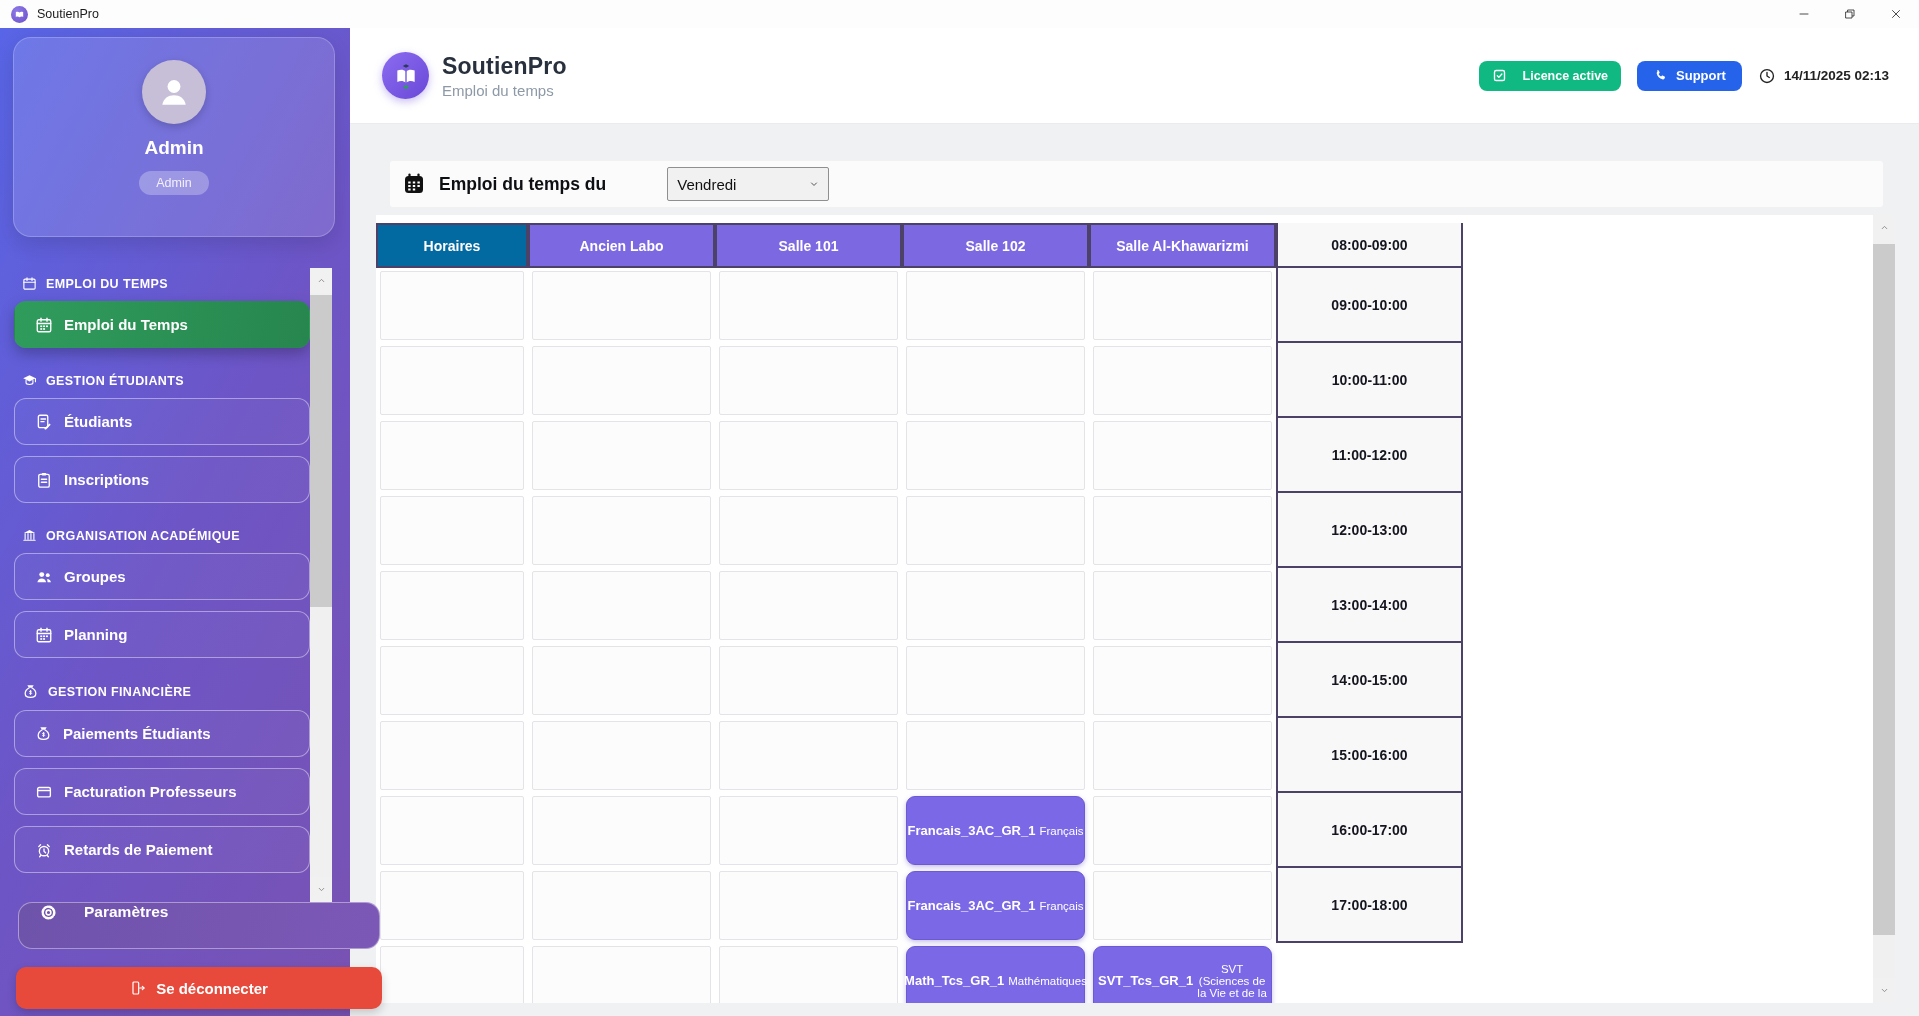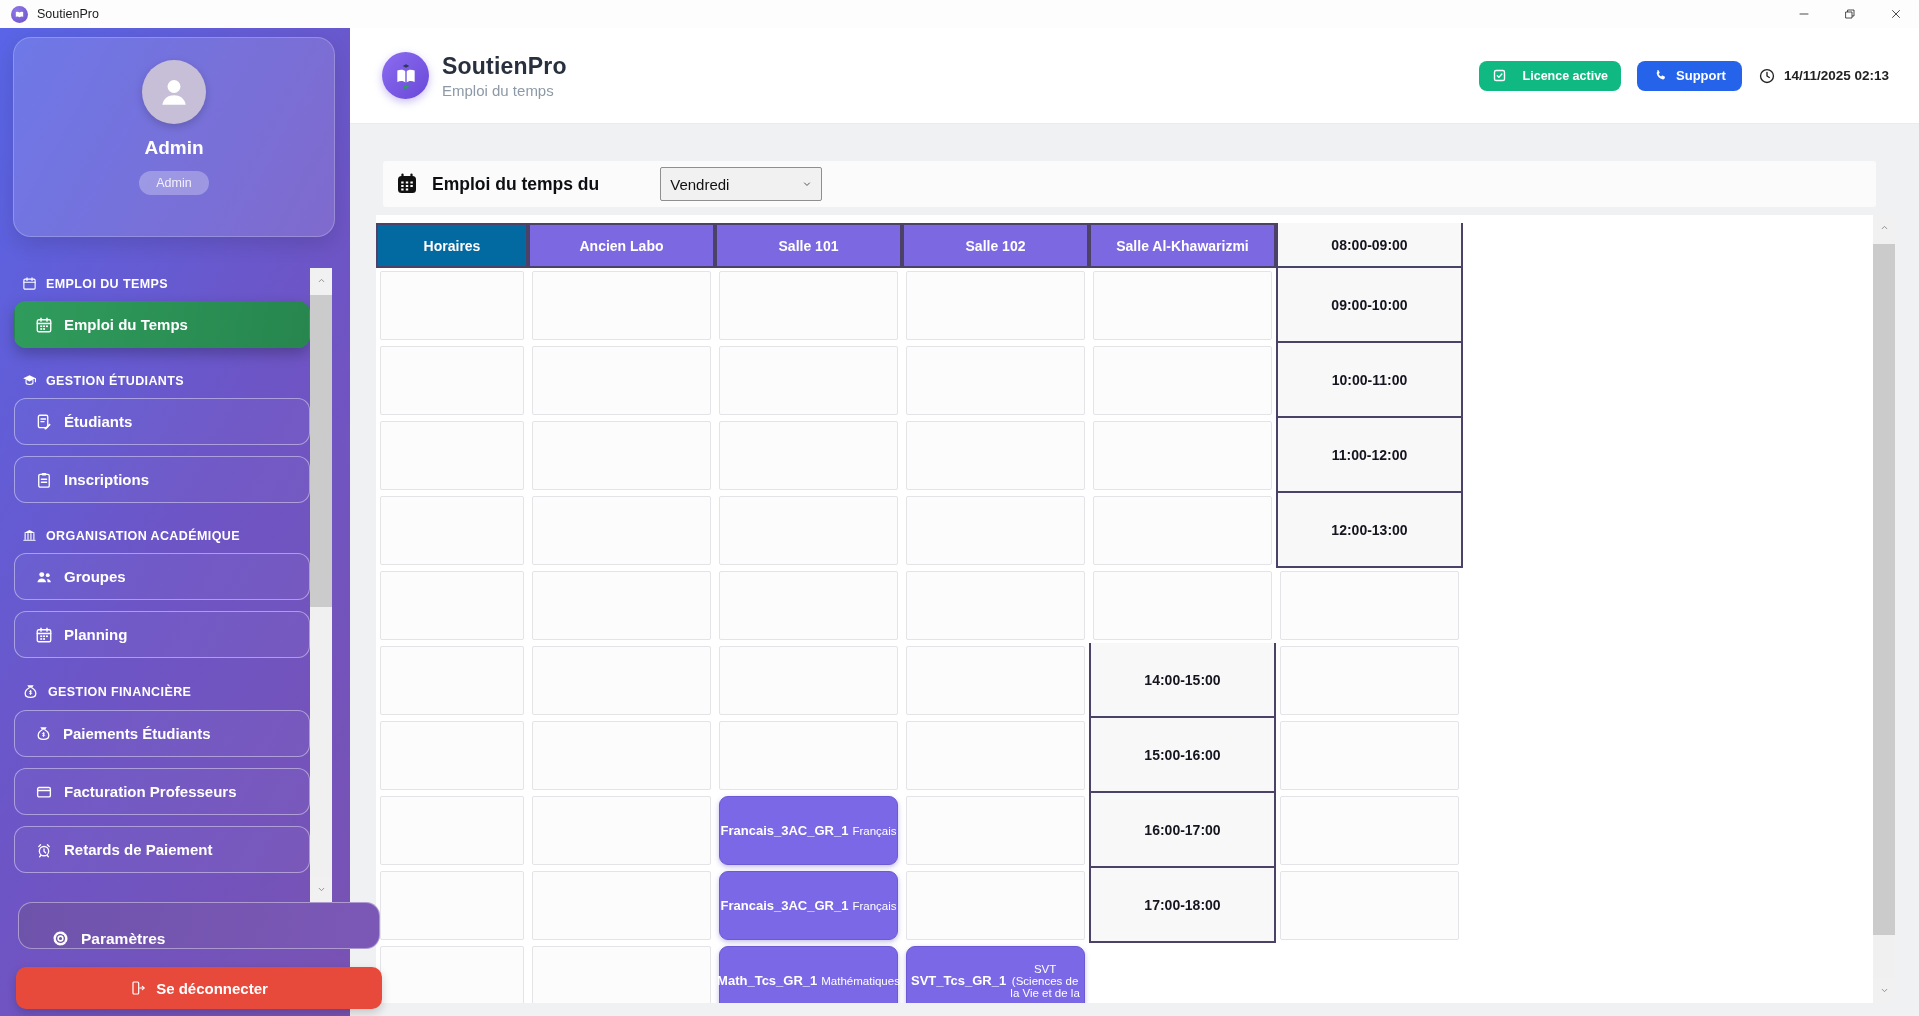--- a/index.html
+++ b/index.html
@@ -39,39 +39,39 @@
   .wsb{position:absolute;background:#f0f0f0;z-index:7;}
   .wsb .sb-btn{position:absolute;left:0;width:100%;height:25px;background:#f1f1f1;display:flex;align-items:center;justify-content:center;color:#8a8a8a;}
   .wsb .sb-btn.up{top:0;}
   .wsb .sb-btn.down{bottom:0;}
   .wsb .sb-thumb{position:absolute;left:0;width:100%;background:#cbcbcb;}
   .sb-side{left:310px;top:240px;width:22px;height:634px;}
   .sb-side .sb-thumb{top:27px;height:312px;}
 
   .settings-card{position:absolute;left:18px;right:18px;top:874px;height:47px;z-index:6;
     background:linear-gradient(100deg,#6e53ab,#7c58b6);border:1px solid rgba(255,255,255,.4);border-radius:14px;
-    display:flex;align-items:flex-end;gap:11px;padding-left:32px;font-size:15.5px;font-weight:600;color:#fff;box-sizing:border-box;cursor:pointer;}
+    display:flex;align-items:flex-start;gap:26px;padding-left:20px;font-size:15.5px;font-weight:600;color:#fff;box-sizing:border-box;cursor:pointer;}
   .logout-btn{position:absolute;left:16px;right:16px;top:939px;height:42px;z-index:6;background:#e74a3b;border-radius:10px;
     display:flex;align-items:center;justify-content:center;gap:10px;font-size:15px;font-weight:bold;color:#fff;box-shadow:0 4px 10px rgba(0,0,0,.18);cursor:pointer;}
 
   
   .main-header{position:absolute;left:350px;top:28px;right:0;height:95px;background:#fff;border-bottom:1px solid #ebebee;display:flex;align-items:center;z-index:10;}
   .logo{width:47px;height:47px;border-radius:50%;margin-left:32px;background:linear-gradient(135deg,#8b6cf0,#6a48d8);
     display:flex;align-items:center;justify-content:center;box-shadow:0 3px 8px rgba(106,72,216,.35);}
   .title-block{margin-left:13px;}
   .app-name{font-size:23px;font-weight:bold;color:#28303d;letter-spacing:.2px;}
   .app-sub{font-size:15px;color:#8d99a6;margin-top:2px;}
   .header-right{margin-left:auto;display:flex;align-items:center;gap:16px;padding-right:30px;}
   .badge-green{background:#10b981;color:#fff;font-size:12.5px;font-weight:bold;height:30px;display:flex;align-items:center;gap:16px;padding:0 13px;border-radius:8px;}
   .btn-blue{background:#2563eb;color:#fff;font-size:13px;font-weight:bold;height:30px;display:flex;align-items:center;gap:8px;padding:0 16px;border-radius:8px;cursor:pointer;}
   .datetime{display:flex;align-items:center;gap:8px;font-size:13.5px;color:#222;font-weight:600;}
 
   
   .content{position:absolute;left:350px;top:123px;right:0;bottom:0;background:#f0f1f3;}
-  .toolbar{position:absolute;left:33px;top:38px;width:1493px;height:46px;background:#fbfbfc;border-radius:3px;
+  .toolbar{position:absolute;left:40px;top:38px;width:1493px;height:46px;background:#fbfbfc;border-radius:3px;
     display:flex;align-items:center;gap:13px;padding-left:12px;box-sizing:border-box;}
   .toolbar-label{font-size:17.5px;font-weight:bold;color:#0d0f12;}
   .select{width:162px;height:34px;background:#f1f1f1;border:1px solid #8f8f8f;border-radius:2px;display:flex;align-items:center;
     padding:0 9px;font-size:15px;color:#111;box-sizing:border-box;cursor:pointer;margin-left:48px;}
   .select .chev{margin-left:auto;color:#555;}
 
   .viewport{position:absolute;left:26px;top:92px;width:1519px;height:788px;background:#fff;overflow:hidden;}
   .grid{position:absolute;left:0;top:8px;display:grid;grid-template-columns:152px repeat(5,187px);grid-template-rows:45px repeat(10,75px);}
   .th{display:flex;align-items:center;justify-content:center;font-size:14px;font-weight:bold;color:#fff;background:#7c69e2;border:2px solid #4c4268;box-sizing:border-box;}
   .th.time{background:#0369a1;}
@@ -481,20 +481,21 @@
         </div>
         <div class="td">
           <div class="cellbox"></div>
         </div>
         <div class="td">
           <div class="cellbox"></div>
         </div>
         <div class="td">
           <div class="cellbox"></div>
         </div>
+        <div class="td-time">13:00-14:00</div>
         <div class="td">
           <div class="cellbox"></div>
         </div>
         <div class="td">
           <div class="cellbox"></div>
         </div>
         <div class="td">
           <div class="cellbox"></div>
         </div>
         <div class="td">

